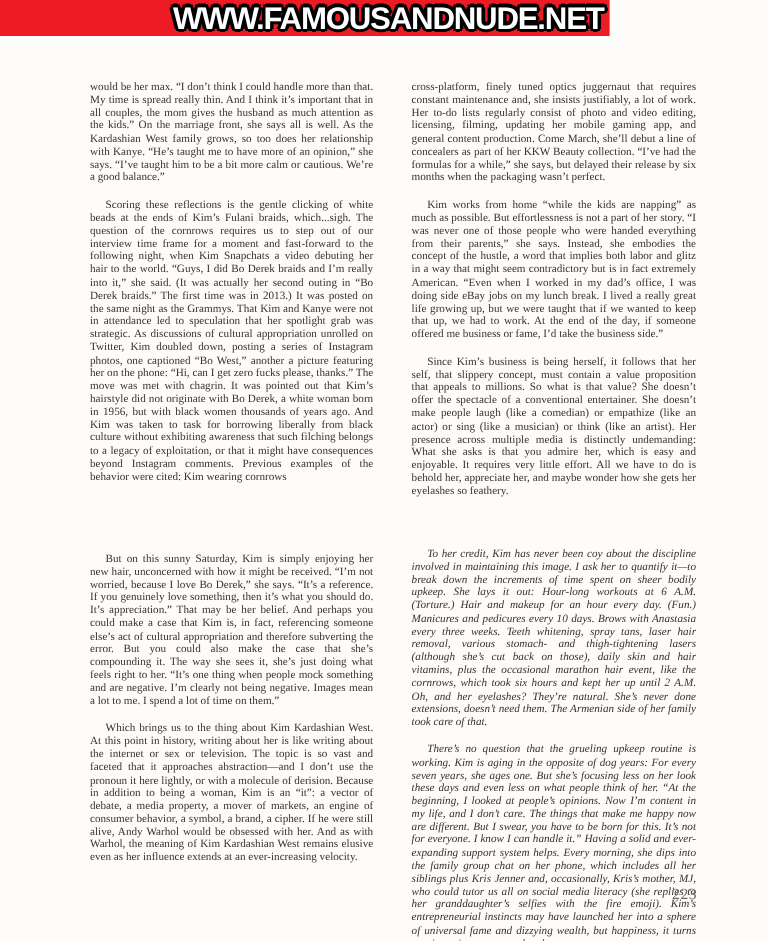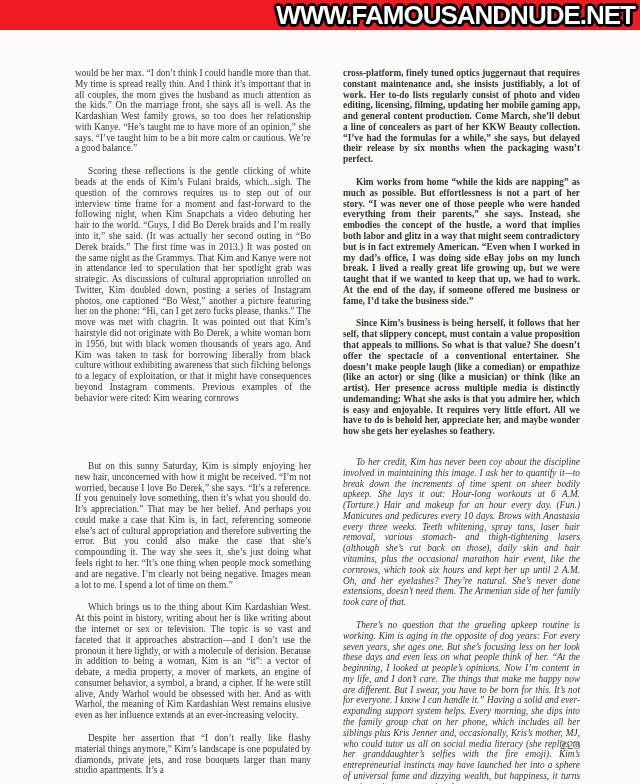--- a/index.html
+++ b/index.html
@@ -11,21 +11,21 @@
     overflow: hidden;
   }
   .page {
     position: absolute; left: 0; top: 0;
     width: 640px; height: 784px;
     background: #fdfcfa;
   }
   
   .banner {
     position: absolute; left: 0; top: 0;
-    width: 640px; height: 30px;
+    width: 508px; height: 30px;
     background: #ec1b24;
     display: flex; justify-content: flex-end;
     padding-right: 5px; box-sizing: border-box;
   }
   .banner-text {
     font-family: "Liberation Sans", sans-serif;
     font-weight: bold;
     font-size: 26px;
     letter-spacing: -1px;
     color: #ffffff;
@@ -40,21 +40,21 @@
     position: absolute;
     width: 260px;
     text-align: justify;
     font-size: 9.3px;
     line-height: 1.16;
     color: #39322b;
   }
   .col p { margin: 12px; padding: 0; }
   .col p.ind { text-indent: 13px; }
   .tl { left: 63px;  top: 56px; }
-  .tr { left: 331px; top: 56px; width: 261px; font-weight: bold; }
+  .tr { left: 331px; top: 56px; width: 261px; }
   .bl { left: 63px;  top: 449px; }
   .br { left: 331px; top: 445px; width: 261px; font-style: italic; }
   
   .quote {
     position: absolute; left: 28px; top: 369px;
     width: 584px;
     text-align: center;
     font-family: "Liberation Serif", serif;
     font-size: 25px;
     line-height: 1.17;
@@ -89,21 +89,20 @@
     <p class="ind">Kim works from home “while the kids are napping” as much as possible. But effortlessness is not a part of her story. “I was never one of those people who were handed everything from their parents,” she says. Instead, she embodies the concept of the hustle, a word that implies both labor and glitz in a way that might seem contradictory but is in fact extremely American. “Even when I worked in my dad’s office, I was doing side eBay jobs on my lunch break. I lived a really great life growing up, but we were taught that if we wanted to keep that up, we had to work. At the end of the day, if someone offered me business or fame, I’d take the business side.”</p>
     <p class="ind">Since Kim’s business is being herself, it follows that her self, that slippery concept, must contain a value proposition that appeals to millions. So what is that value? She doesn’t offer the spectacle of a conventional entertainer. She doesn’t make people laugh (like a comedian) or empathize (like an actor) or sing (like a musician) or think (like an artist). Her presence across multiple media is distinctly undemanding: What she asks is that you admire her, which is easy and enjoyable. It requires very little effort. All we have to do is behold her, appreciate her, and maybe wonder how she gets her eyelashes so feathery.</p>
   </div>
 
   <div class="quote">
   </div>
 
   <div class="col bl">
     <p class="ind">But on this sunny Saturday, Kim is simply enjoying her new hair, unconcerned with how it might be received. “I’m not worried, because I love Bo Derek,” she says. “It’s a reference. If you genuinely love something, then it’s what you should do. It’s appreciation.” That may be her belief. And perhaps you could make a case that Kim is, in fact, referencing someone else’s act of cultural appropriation and therefore subverting the error. But you could also make the case that she’s compounding it. The way she sees it, she’s just doing what feels right to her. “It’s one thing when people mock something and are negative. I’m clearly not being negative. Images mean a lot to me. I spend a lot of time on them.”</p>
     <p class="ind">Which brings us to the thing about Kim Kardashian West. At this point in history, writing about her is like writing about the internet or sex or television. The topic is so vast and faceted that it approaches abstraction—and I don’t use the pronoun it here lightly, or with a molecule of derision. Because in addition to being a woman, Kim is an “it”: a vector of debate, a media property, a mover of markets, an engine of consumer behavior, a symbol, a brand, a cipher. If he were still alive, Andy Warhol would be obsessed with her. And as with Warhol, the meaning of Kim Kardashian West remains elusive even as her influence extends at an ever-increasing velocity.</p>
-    <p class="ind">Despite her assertion that “I don’t really like flashy material things anymore,” Kim’s landscape is one populated by diamonds, private jets, and rose bouquets larger than many studio apartments. It’s a</p>
   </div>
 
   <div class="col br">
     <p class="ind">To her credit, Kim has never been coy about the discipline involved in maintaining this image. I ask her to quantify it—to break down the increments of time spent on sheer bodily upkeep. She lays it out: Hour-long workouts at 6 A.M. (Torture.) Hair and makeup for an hour every day. (Fun.) Manicures and pedicures every 10 days. Brows with Anastasia every three weeks. Teeth whitening, spray tans, laser hair removal, various stomach- and thigh-tightening lasers (although she’s cut back on those), daily skin and hair vitamins, plus the occasional marathon hair event, like the cornrows, which took six hours and kept her up until 2 A.M. Oh, and her eyelashes? They’re natural. She’s never done extensions, doesn’t need them. The Armenian side of her family took care of that.</p>
     <p class="ind">There’s no question that the grueling upkeep routine is working. Kim is aging in the opposite of dog years: For every seven years, she ages one. But she’s focusing less on her look these days and even less on what people think of her. “At the beginning, I looked at people’s opinions. Now I’m content in my life, and I don’t care. The things that make me happy now are different. But I swear, you have to be born for this. It’s not for everyone. I know I can handle it.” Having a solid and ever-expanding support system helps. Every morning, she dips into the family group chat on her phone, which includes all her siblings plus Kris Jenner and, occasionally, Kris’s mother, MJ, who could tutor us all on social media literacy (she replies to her granddaughter’s selfies with the fire emoji). Kim’s entrepreneurial instincts may have launched her into a sphere of universal fame and dizzying wealth, but happiness, it turns out, is texting your grandmother.</p>
   </div>
 
   <div class="pagenum">223</div>
 
 </div>

